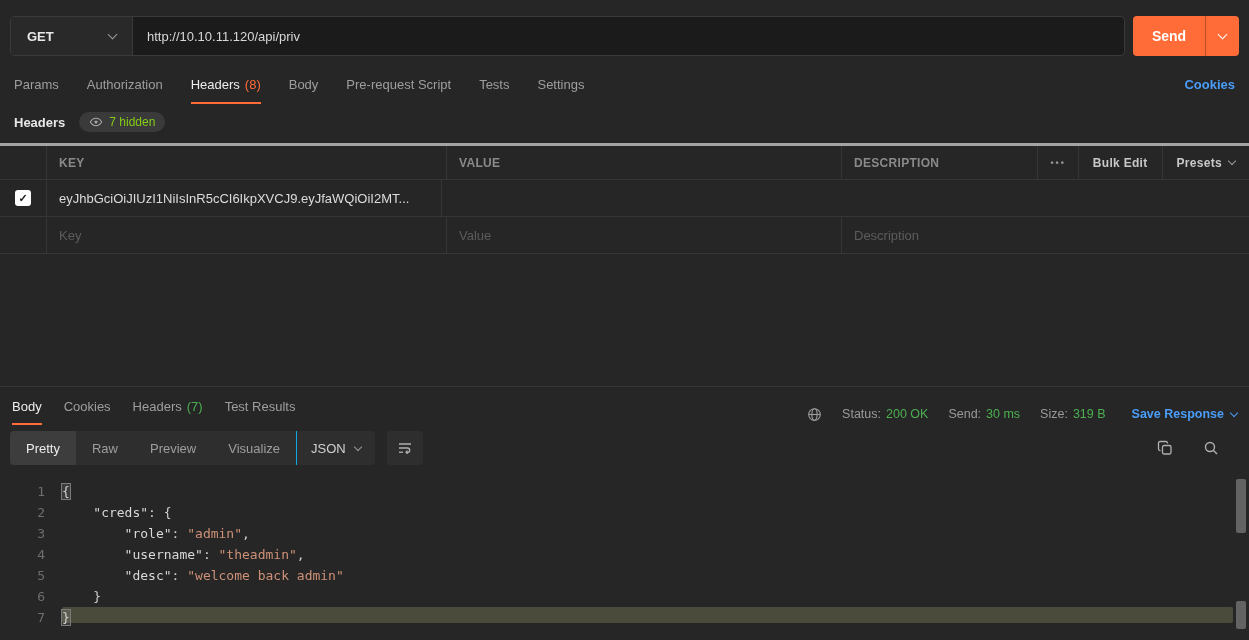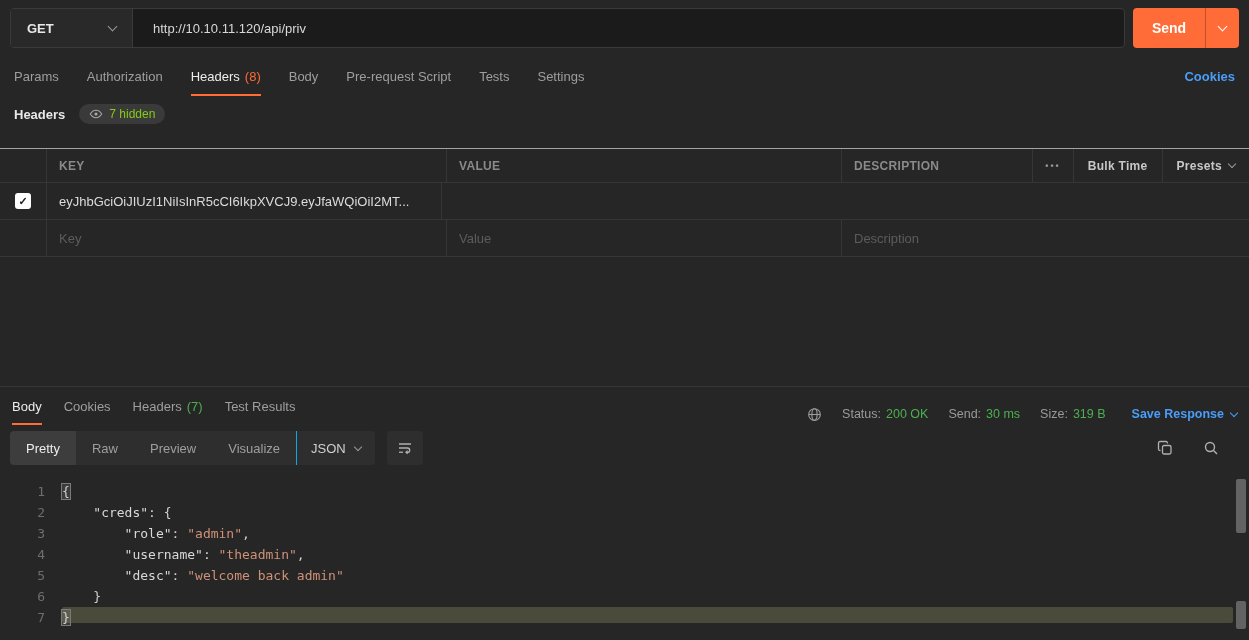--- a/index.html
+++ b/index.html
@@ -7,27 +7,27 @@
   body {
     background:#262626;
     font-family:"Liberation Sans", sans-serif;
     color:#d6d6d6;
     overflow:hidden;
     position:relative;
     font-size:13px;
   }
 
   
-  .request-pane { position:absolute; top:0; left:0; right:0; height:386px; }
+  .request-pane { position:absolute; top:8px; left:0; right:0; height:386px; }
 
   .request-bar { display:flex; align-items:center; padding:8px 10px; gap:8px; height:56px; }
   .url-box { flex:1; display:flex; height:40px; border:1px solid #3a3a3a; border-radius:4px; overflow:hidden; background:#1b1b1b; }
   .method-select { display:flex; align-items:center; justify-content:space-between; width:122px; padding:0 16px;
       background:#292929; border-right:1px solid #3a3a3a; font-weight:bold; color:#e8e8e8; cursor:pointer; }
-  .url-input { flex:1; background:transparent; border:none; outline:none; color:#d8d8d8; font-size:13px; padding:0 20px;
+  .url-input { flex:1; background:transparent; border:none; outline:none; color:#d8d8d8; font-size:13px; padding:0 14px;
       font-family:"Liberation Sans", sans-serif; }
   .send-group { display:flex; height:40px; }
   .send-btn { background:#ff6c37; color:#fff; font-weight:bold; font-size:14px; border:none; border-radius:4px 0 0 4px; width:72px; cursor:pointer;
       font-family:"Liberation Sans", sans-serif; }
   .send-caret { background:#ff6c37; border:none; border-left:1px solid rgba(0,0,0,0.25); border-radius:0 4px 4px 0; width:34px;
       display:flex; align-items:center; justify-content:center; cursor:pointer; }
 
   .chev { width:7px; height:7px; border-right:1.6px solid #9a9a9a; border-bottom:1.6px solid #9a9a9a;
       transform:rotate(45deg); display:inline-block; margin-top:-3px; }
   .chev-white { border-color:#fff; }
@@ -40,21 +40,21 @@
   .tab.active { color:#ededed; box-shadow:inset 0 -2px 0 #ff6c37; }
   .count-orange { color:#ff6c37; }
   .count-green { color:#4caf50; }
   .cookies-link { margin-left:auto; color:#4a9df8; font-weight:bold; cursor:pointer; }
 
   .headers-bar { display:flex; align-items:center; gap:14px; height:36px; padding:0 14px; }
   .headers-title { font-weight:bold; color:#e8e8e8; }
   .hidden-pill { display:flex; align-items:center; gap:6px; background:#3a3a3a; border-radius:12px; padding:3px 10px;
       font-size:12px; color:#84cc16; cursor:pointer; }
 
-  .kv-table { margin-top:16px; border-top:1px solid #a3a3a3; }
+  .kv-table { margin-top:3px; border-top:3px solid #a3a3a3; }
   .t-row { display:flex; border-bottom:1px solid #363636; height:37px; align-items:stretch; }
   .t-row.head { height:34px; color:#8a8a8a; font-size:12px; font-weight:bold; letter-spacing:0.3px; }
   .cell { display:flex; align-items:center; padding:0 12px; border-left:1px solid #363636; overflow:hidden; white-space:nowrap; }
   .cell.check { width:46px; border-left:none; justify-content:center; padding:0; }
   .cell.key { width:400px; }
   .cell.value { width:395px; }
   .cell.desc { flex:1; }
   .cell.head-desc { padding:0; justify-content:space-between; }
   .desc-label { padding-left:12px; }
   .head-controls { display:flex; height:100%; align-items:stretch; }
@@ -167,21 +167,21 @@
 
   <div class="kv-table">
     <div class="t-row head">
       <div class="cell check"></div>
       <div class="cell key">KEY</div>
       <div class="cell value">VALUE</div>
       <div class="cell desc head-desc">
         <span class="desc-label">DESCRIPTION</span>
         <div class="head-controls">
           <div class="hc more">•••</div>
-          <div class="hc bulk">Bulk Time</div>
+          <div class="hc bulk">Bulk Edit</div>
           <div class="hc presets">
             <span>Presets</span>
             <span class="chev chev-sm"></span>
           </div>
         </div>
       </div>
     </div>
 
     <div class="t-row">
       <div class="cell check">

